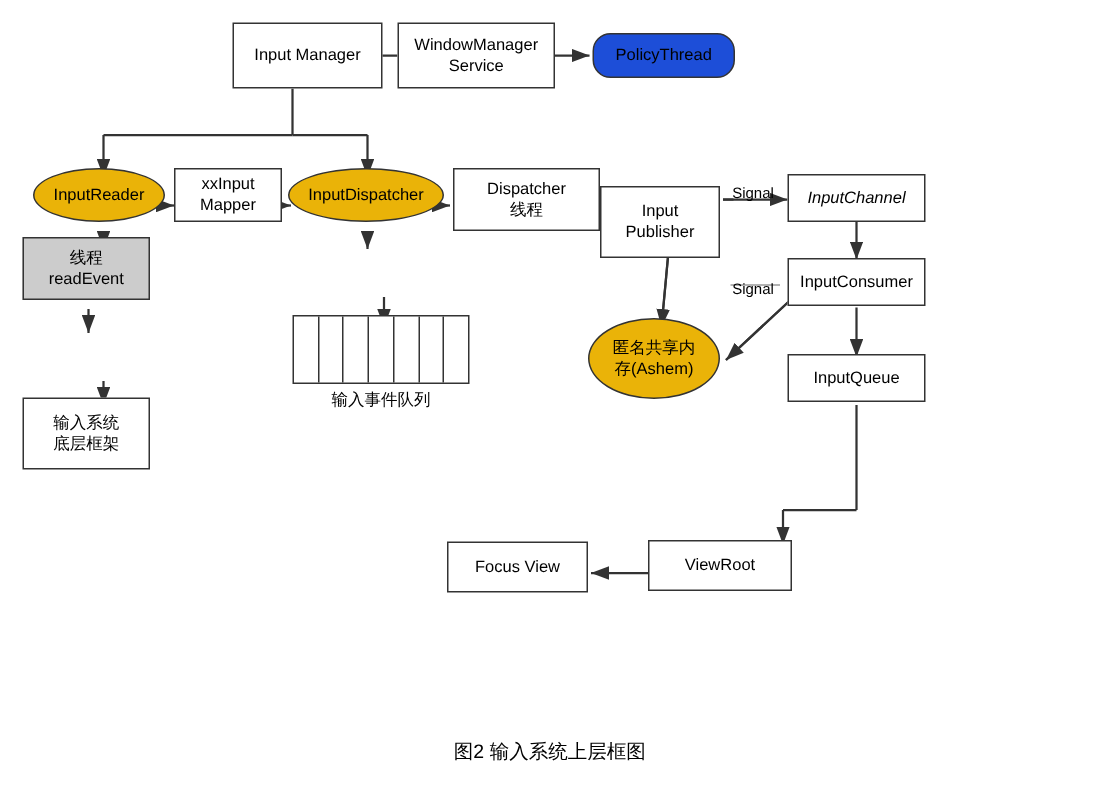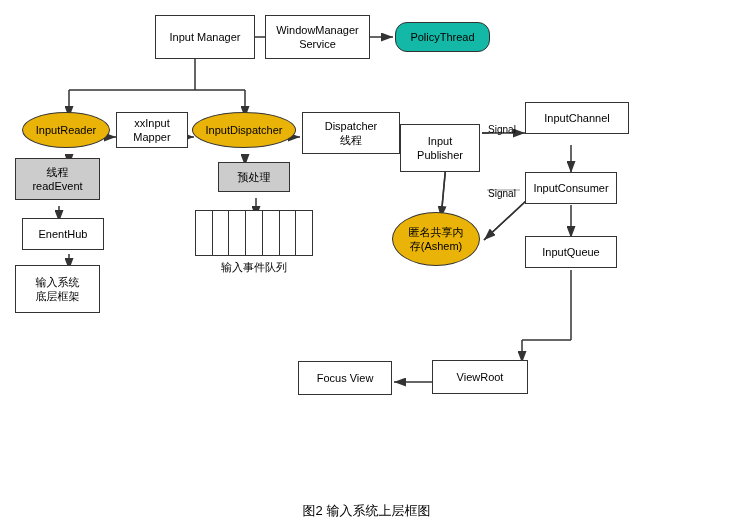--- a/index.html
+++ b/index.html
@@ -35,32 +35,32 @@
       background: #ccc;
     }
     .ellipse {
       border: 1.5px solid #333;
       border-radius: 50%;
       background: #eab308;
     }
     .rounded {
       border: 1.5px solid #333;
       border-radius: 12px;
-      background: #14b8a6;
+      background: #1d4ed8;
     }
     svg.arrows {
       position: absolute;
       top: 0; left: 0;
       width: 733px;
       height: 490px;
       pointer-events: none;
     }
     .caption {
       position: absolute;
-      bottom: 6px;
+      bottom: 16px;
       width: 100%;
       text-align: center;
       font-size: 13px;
     }
     .queue-box {
       position: absolute;
       border: 1.5px solid #333;
       background: #fff;
     }
     .queue-lines {
@@ -166,51 +166,45 @@
   </div>
 
   <div class="node ellipse" style="left:192px;top:112px;width:104px;height:36px;">
     <span>InputDispatcher</span>
   </div>
 
   <div class="node rect" style="left:302px;top:112px;width:98px;height:42px;">
     <span>Dispatcher<br>线程</span>
   </div>
 
-  <div class="node rect-gray" style="left:218px;top:162px;width:72px;height:30px;">
-    <span>预处理</span>
-  </div>
 
   <div class="node rect" style="left:400px;top:124px;width:80px;height:48px;">
     <span>Input<br>Publisher</span>
   </div>
 
   <div class="node" style="left:484px;top:122px;width:36px;height:14px;font-size:10px;">
     <span>Signal</span>
   </div>
 
-  <div class="node rect" style="left:525px;top:102px;width:104px;height:32px;">
+  <div class="node rect" style="left:525px;top:116px;width:92px;height:32px;font-style:italic;">
     <span>InputChannel</span>
   </div>
 
   <div class="node" style="left:484px;top:186px;width:36px;height:14px;font-size:10px;">
     <span>Signal</span>
   </div>
 
   <div class="node rect" style="left:525px;top:172px;width:92px;height:32px;text-align:right;">
     <span>InputConsumer</span>
   </div>
 
   <div class="node rect" style="left:525px;top:236px;width:92px;height:32px;">
     <span>InputQueue</span>
   </div>
 
-  <div class="node rect" style="left:22px;top:218px;width:82px;height:32px;">
-    <span>EnentHub</span>
-  </div>
 
   <div class="node rect" style="left:15px;top:265px;width:85px;height:48px;">
     <span>输入系统<br>底层框架</span>
   </div>
 
   <div class="node ellipse" style="left:392px;top:212px;width:88px;height:54px;">
     <span>匿名共享内<br>存(Ashem)</span>
   </div>
 
   <div class="queue-box" style="left:195px;top:210px;width:118px;height:46px;">

